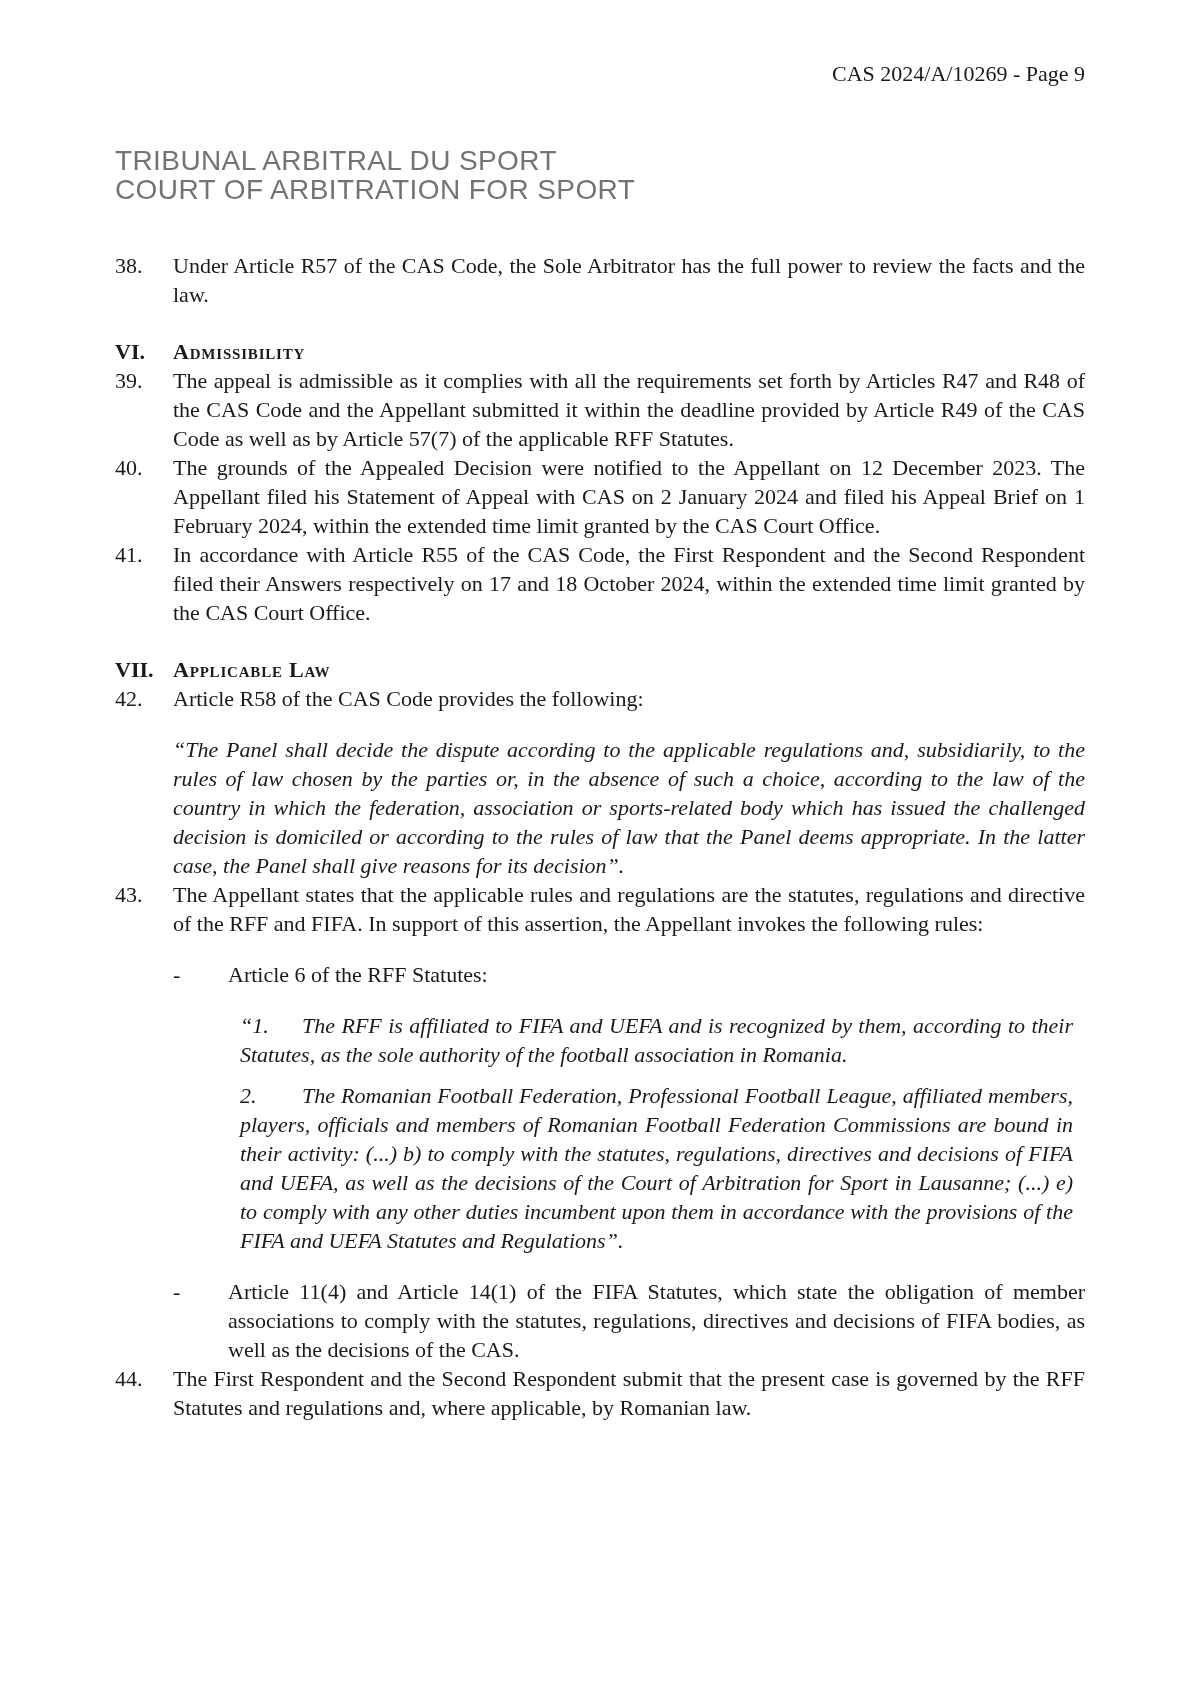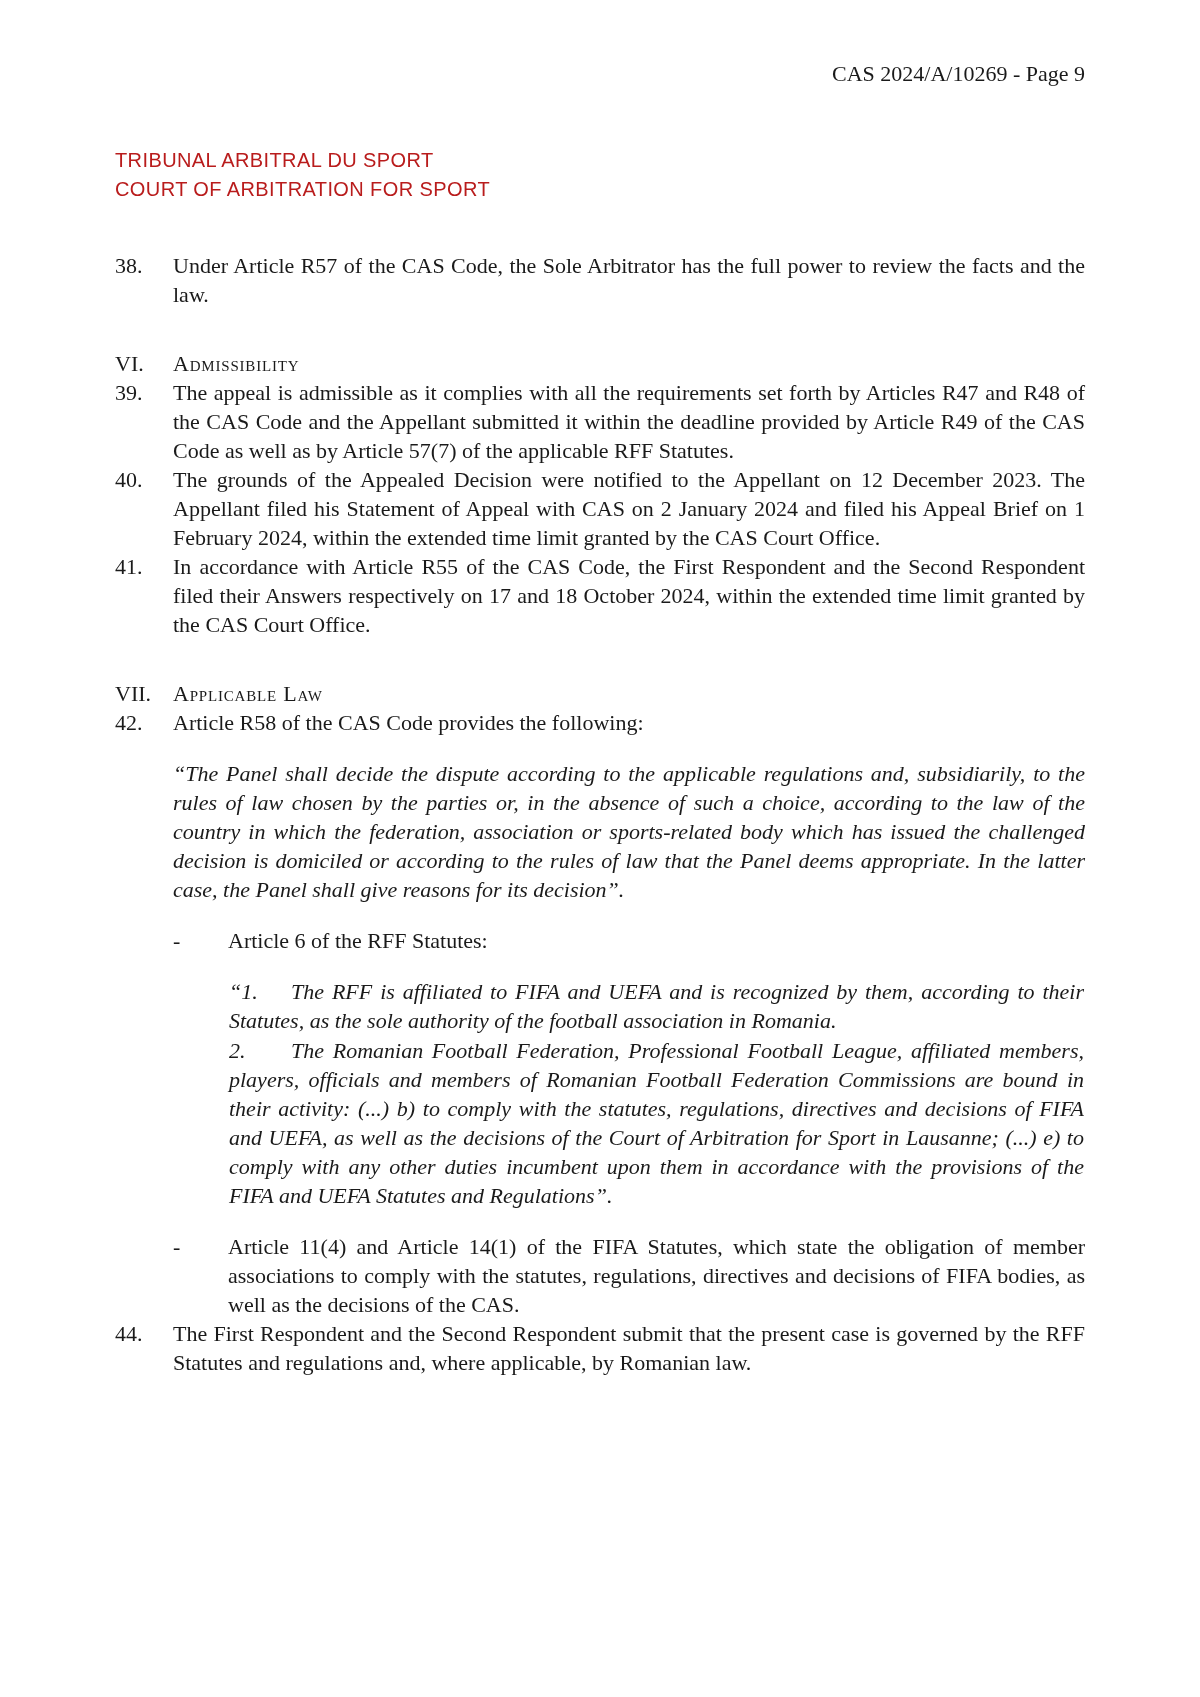--- a/index.html
+++ b/index.html
@@ -22,45 +22,45 @@
   .page-header {
     text-align: right;
     font-size: 22px;
     line-height: 24px;
     color: #1a1a1a;
     white-space: nowrap;
   }
   .letterhead {
     margin-top: 60px;
     font-family: "Liberation Sans", "DejaVu Sans", sans-serif;
-    font-size: 20px;
+    font-size: 28px;
     line-height: 29px;
     letter-spacing: 0.4px;
-    color: #b91c1c;
+    color: #737373;
   }
   .doc-body {
     margin-top: 47px;
     font-size: 22px;
     line-height: 29px;
   }
   .para {
     display: grid;
     grid-template-columns: 58px 1fr;
   }
   .para .num {
     text-align: left;
   }
   .para .text {
     text-align: justify;
   }
   .heading {
     display: grid;
     grid-template-columns: 58px 1fr;
-    margin-top: 40px;
-    font-weight: 400;
+    margin-top: 28px;
+    font-weight: 700;
   }
   .heading .htitle {
     font-variant: small-caps;
     letter-spacing: 0.8px;
   }
   .quote-l1 {
     margin: 22px 0 0 58px;
     font-style: italic;
     text-align: justify;
   }
@@ -74,21 +74,21 @@
   }
   .bullet .text {
     text-align: justify;
   }
   .quote-l2 {
     margin: 22px 0 0 113px;
     font-style: italic;
     text-align: justify;
   }
   .quote-l2 p {
-    margin: 1px;
+    margin: 12px;
   }
   .qnum {
     display: inline-block;
     width: 62px;
     font-style: italic;
   }
 </style>
 </head>
 <body>
 
@@ -135,20 +135,24 @@
       <span class="htitle">Applicable Law</span>
     </div>
 
     <div class="para">
       <span class="num">42.</span>
       <div class="text">Article R58 of the CAS Code provides the following:</div>
     </div>
 
     <div class="quote-l1">“The Panel shall decide the dispute according to the applicable regulations and, subsidiarily, to the rules of law chosen by the parties or, in the absence of such a choice, according to the law of the country in which the federation, association or sports-related body which has issued the challenged decision is domiciled or according to the rules of law that the Panel deems appropriate. In the latter case, the Panel shall give reasons for its decision”.</div>
 
+    <div class="para">
+      <span class="num">43.</span>
+      <div class="text">The Appellant states that the applicable rules and regulations are the statutes, regulations and directive of the RFF and FIFA. In support of this assertion, the Appellant invokes the following rules:</div>
+    </div>
 
     <div class="bullet">
       <span class="marker">-</span>
       <div class="text">Article 6 of the RFF Statutes:</div>
     </div>
 
     <div class="quote-l2">
       <p><span class="qnum">“1.</span><span>The RFF is affiliated to FIFA and UEFA and is recognized by them, according to their Statutes, as the sole authority of the football association in Romania.</span></p>
       <p><span class="qnum">2.</span><span>The Romanian Football Federation, Professional Football League, affiliated members, players, officials and members of Romanian Football Federation Commissions are bound in their activity: (...) b) to comply with the statutes, regulations, directives and decisions of FIFA and UEFA, as well as the decisions of the Court of Arbitration for Sport in Lausanne; (...) e) to comply with any other duties incumbent upon them in accordance with the provisions of the FIFA and UEFA Statutes and Regulations”.</span></p>
     </div>

